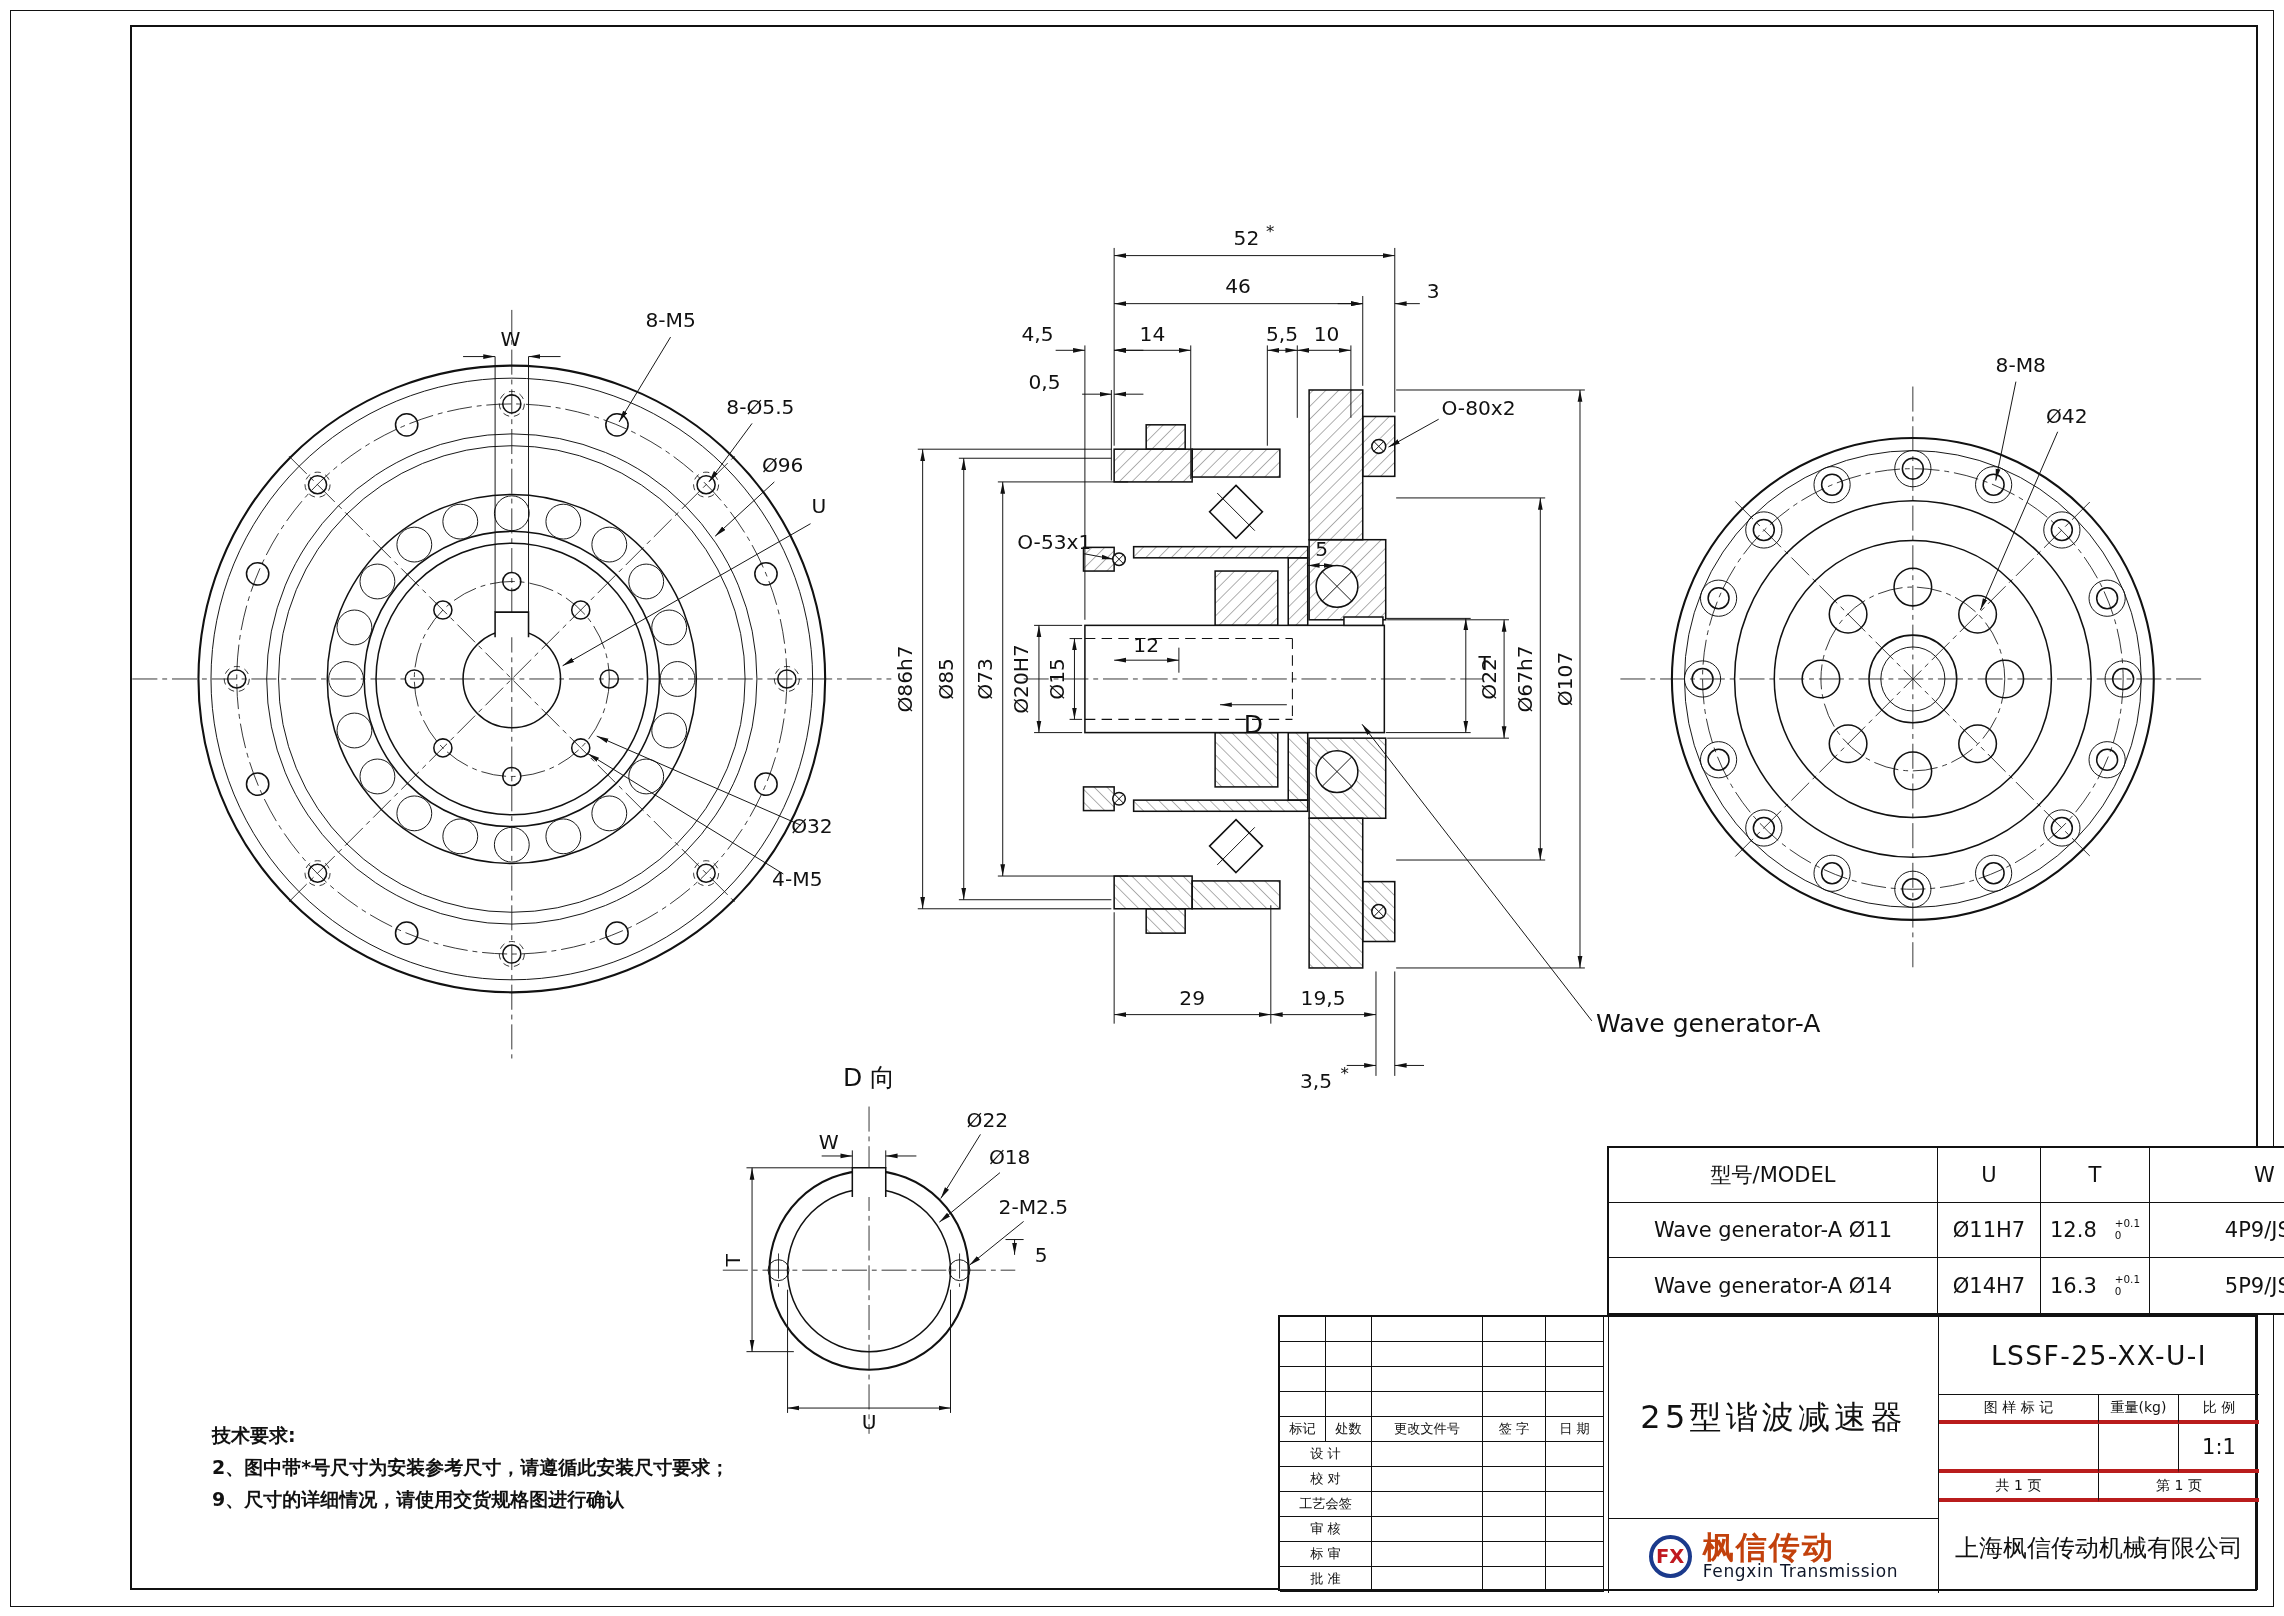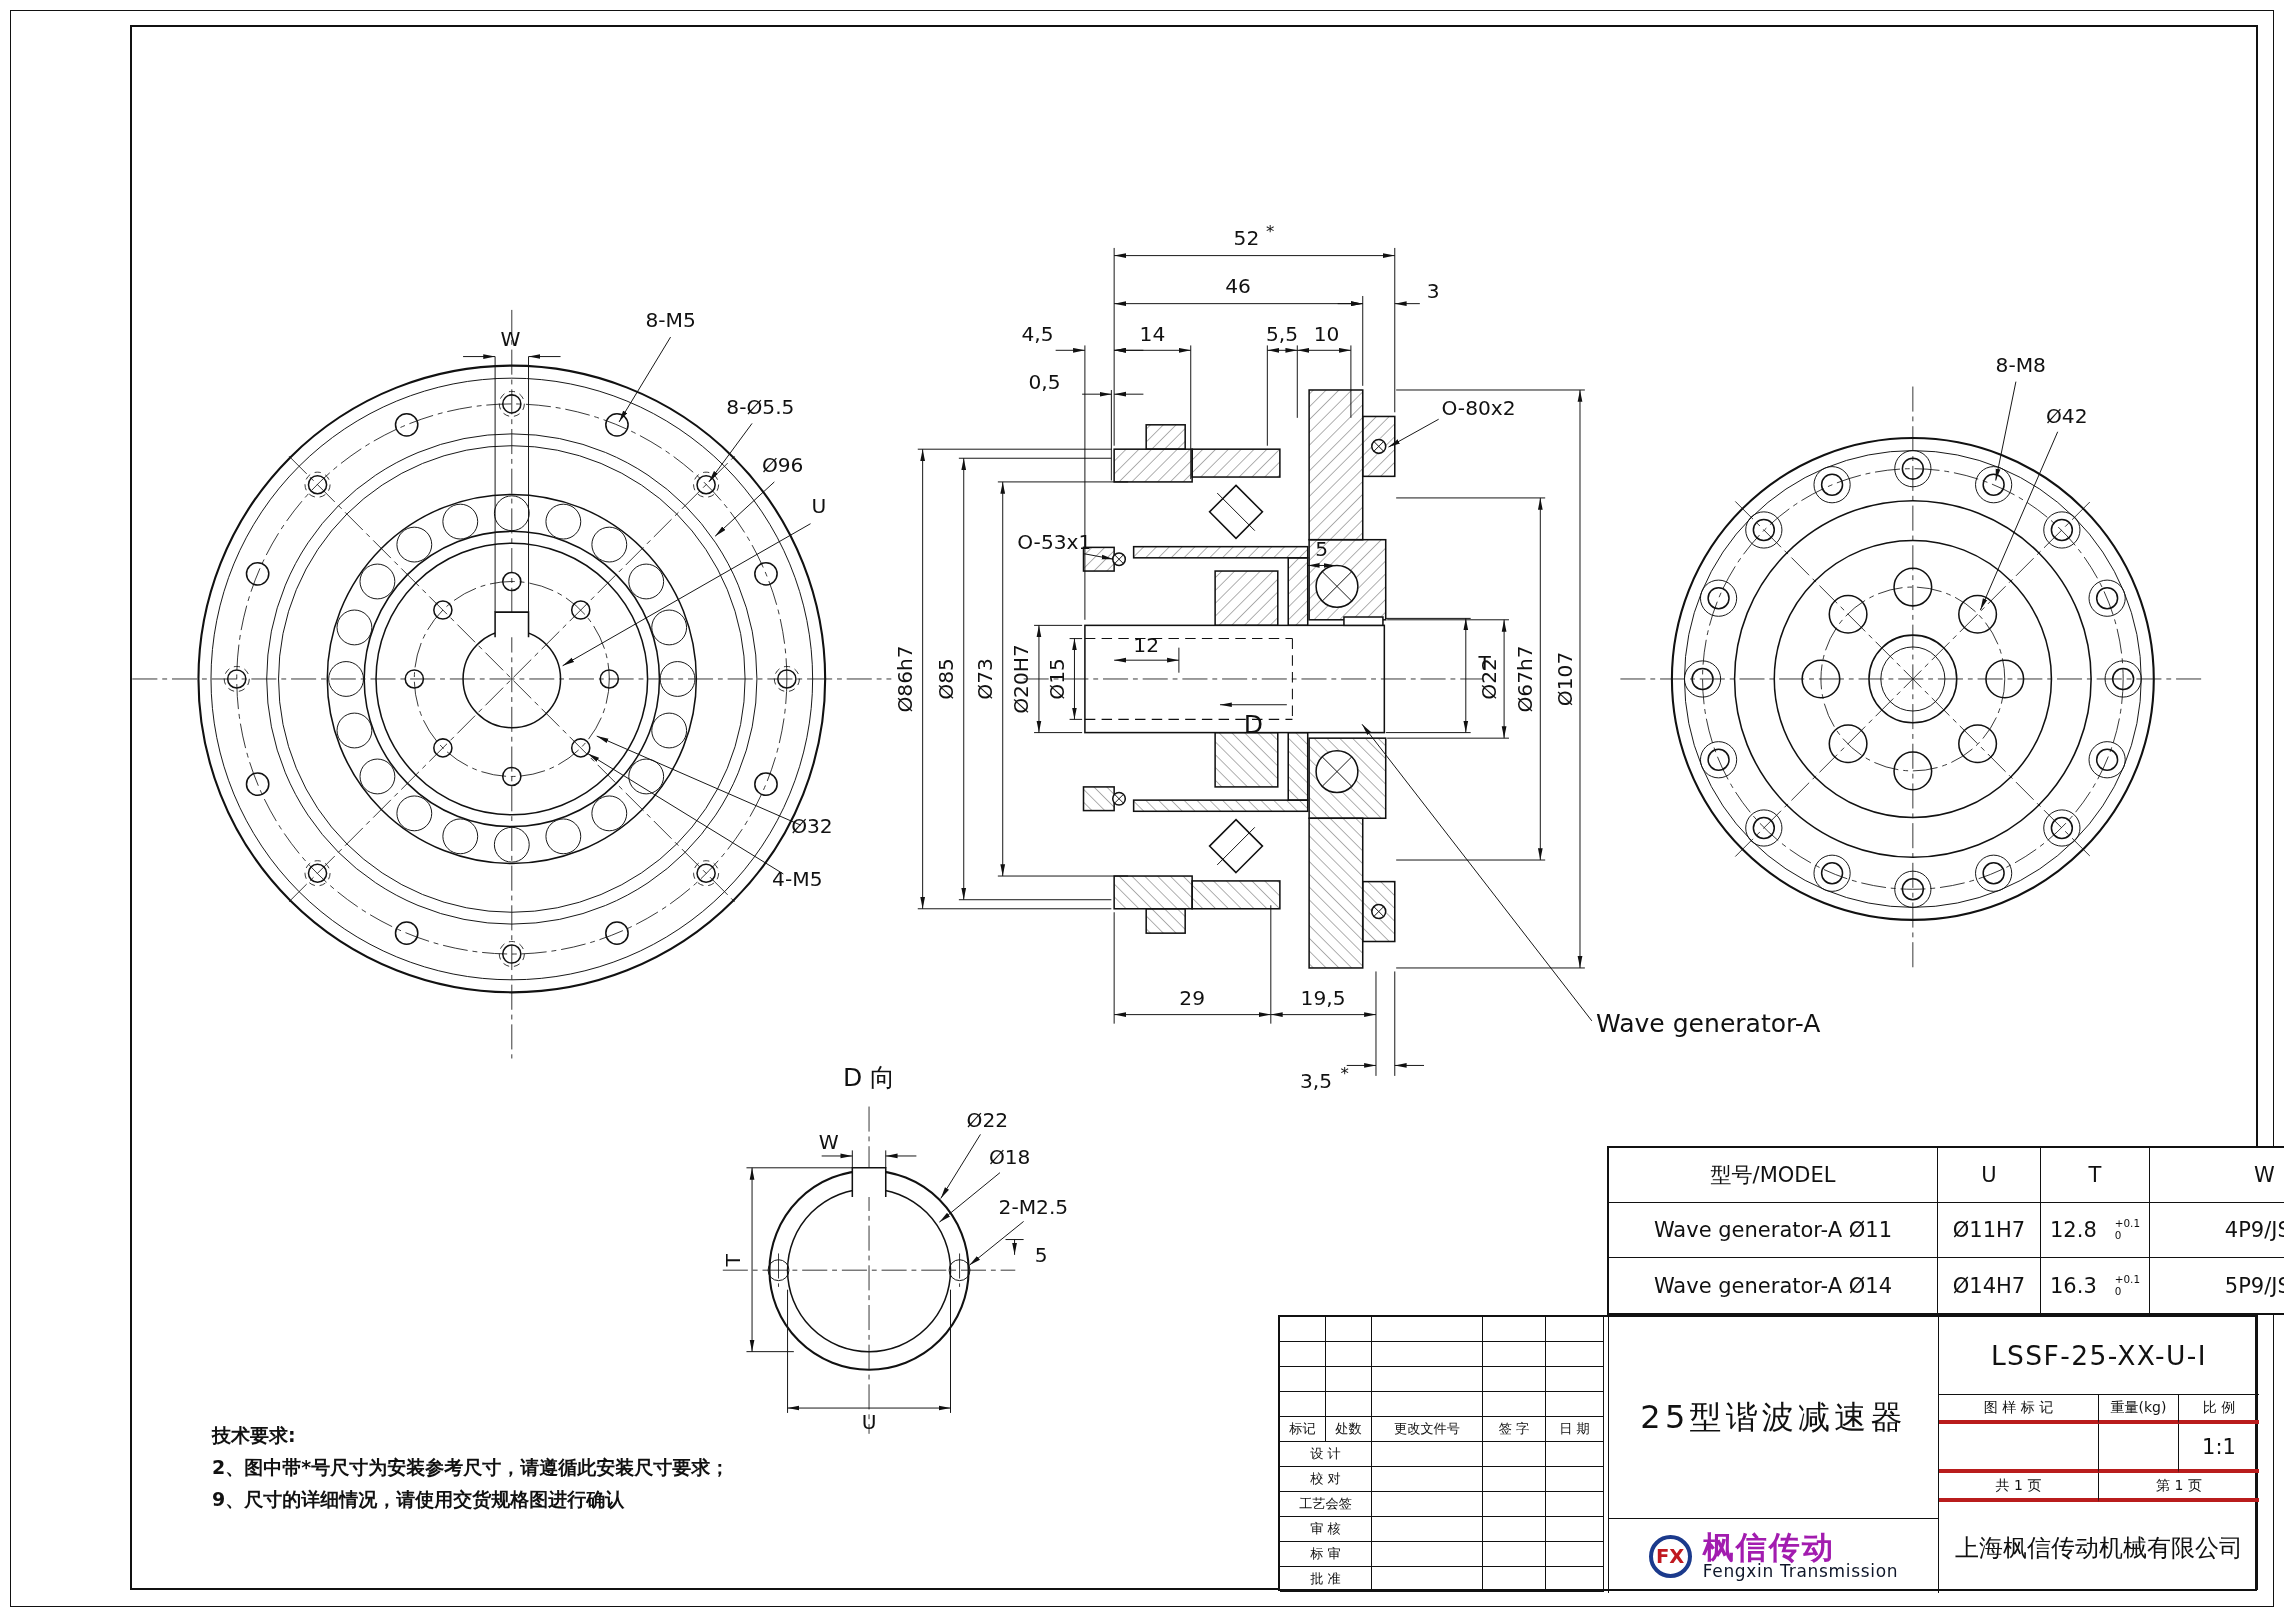--- a/index.html
+++ b/index.html
@@ -40,21 +40,21 @@
   .tb-c{border-right:1px solid #111;border-bottom:1px solid #111;box-sizing:border-box;
     display:flex;align-items:center;justify-content:center;font-size:13.2px;overflow:hidden}
   .tb-role{grid-column:span 2}
   #tb-mid-name{position:absolute;left:329px;top:0;width:330px;height:202px;border-right:1.4px solid #111;border-bottom:1.4px solid #111;
     box-sizing:border-box;display:flex;align-items:center;justify-content:center;font-size:32px;letter-spacing:4.2px}
   #tb-logo{position:absolute;left:329px;top:202px;width:330px;height:74px;border-right:1.4px solid #111;box-sizing:border-box;
     display:flex;align-items:center;justify-content:center;gap:11px}
   .logo-circle{width:43px;height:43px;border-radius:50%;border:4.2px solid #1b3a8c;color:#c01920;font-weight:bold;font-size:19.5px;
     display:flex;align-items:center;justify-content:center;box-sizing:border-box}
   .logo-texts{display:flex;flex-direction:column;align-items:flex-start;line-height:1.05}
-  .logo-cn{color:#a21caf;font-size:31px;font-weight:bold;letter-spacing:2.1px}
+  .logo-cn{color:#c2410c;font-size:31px;font-weight:bold;letter-spacing:2.1px}
   .logo-en{color:#0f172a;font-size:17px;letter-spacing:0.7px}
   #tb-dn{position:absolute;left:659px;top:0;width:320px;height:78px;border-bottom:1.4px solid #111;box-sizing:border-box;
     display:flex;align-items:center;justify-content:center;font-size:26.5px;letter-spacing:1.4px}
   #tb-stamp-row{position:absolute;left:659px;top:78px;width:320px;height:29px;display:grid;grid-template-columns:160px 80px 80px}
   #tb-val-row{position:absolute;left:659px;top:107px;width:320px;height:49px;display:grid;grid-template-columns:160px 80px 80px}
   #tb-pages{position:absolute;left:659px;top:156px;width:320px;height:29px;display:grid;grid-template-columns:160px 160px}
   .tbr-c{border-right:1px solid #111;border-bottom:4px solid #b91c1c;box-sizing:border-box;display:flex;align-items:center;justify-content:center;font-size:14px}
   .tbr-c:last-child{border-right:none}
   .scale-val{font-size:21px}
   #tb-company{position:absolute;left:659px;top:185px;width:320px;height:91px;display:flex;align-items:center;justify-content:center;font-size:24px}

